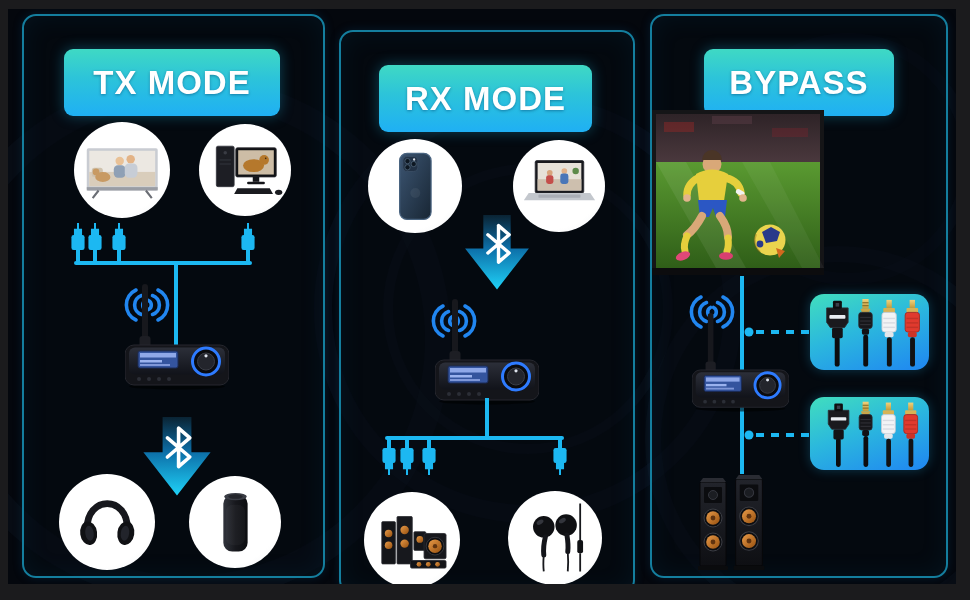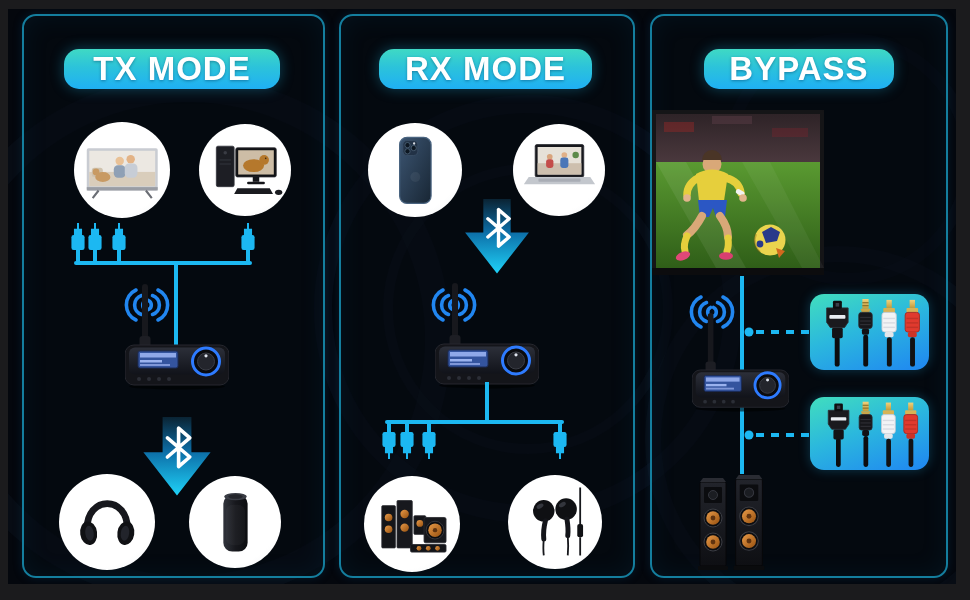--- a/index.html
+++ b/index.html
@@ -14,25 +14,25 @@
   }
   .texture{position:absolute;left:0;top:0;width:100%;height:100%;pointer-events:none;}
   .panel{
     position:absolute;top:5px;height:564px;
     border:2px solid #147e9e;border-radius:14px;
     background:rgba(6,11,19,.55);
     box-shadow:inset 0 0 26px rgba(18,110,160,.10), 0 0 10px rgba(10,80,130,.25);
     box-sizing:border-box;
   }
   .panel-tx{left:14px;width:303px;}
-  .panel-rx{left:331px;width:296px;}
+  .panel-rx{left:331px;width:296px;margin-top:16px;}
   .panel-bypass{left:642px;width:298px;text-decoration:underline;}
   .badge{
     position:absolute;display:flex;align-items:center;justify-content:center;
-    height:40px;border-radius:15px;
+    height:67px;border-radius:9px;
     background:linear-gradient(180deg,#3fd9c4 0%,#2cc3da 45%,#1fb0f4 100%);
     color:#fff;font-size:33px;font-weight:bold;letter-spacing:1px;
     text-shadow:0 1px 3px rgba(0,50,90,.45);
     box-shadow:0 0 14px rgba(30,180,230,.35);
   }
   .circle{
     position:absolute;border-radius:50%;
     background:radial-gradient(circle at 40% 35%,#ffffff 70%,#eef0f3 100%);
     display:flex;align-items:center;justify-content:center;overflow:hidden;
   }

